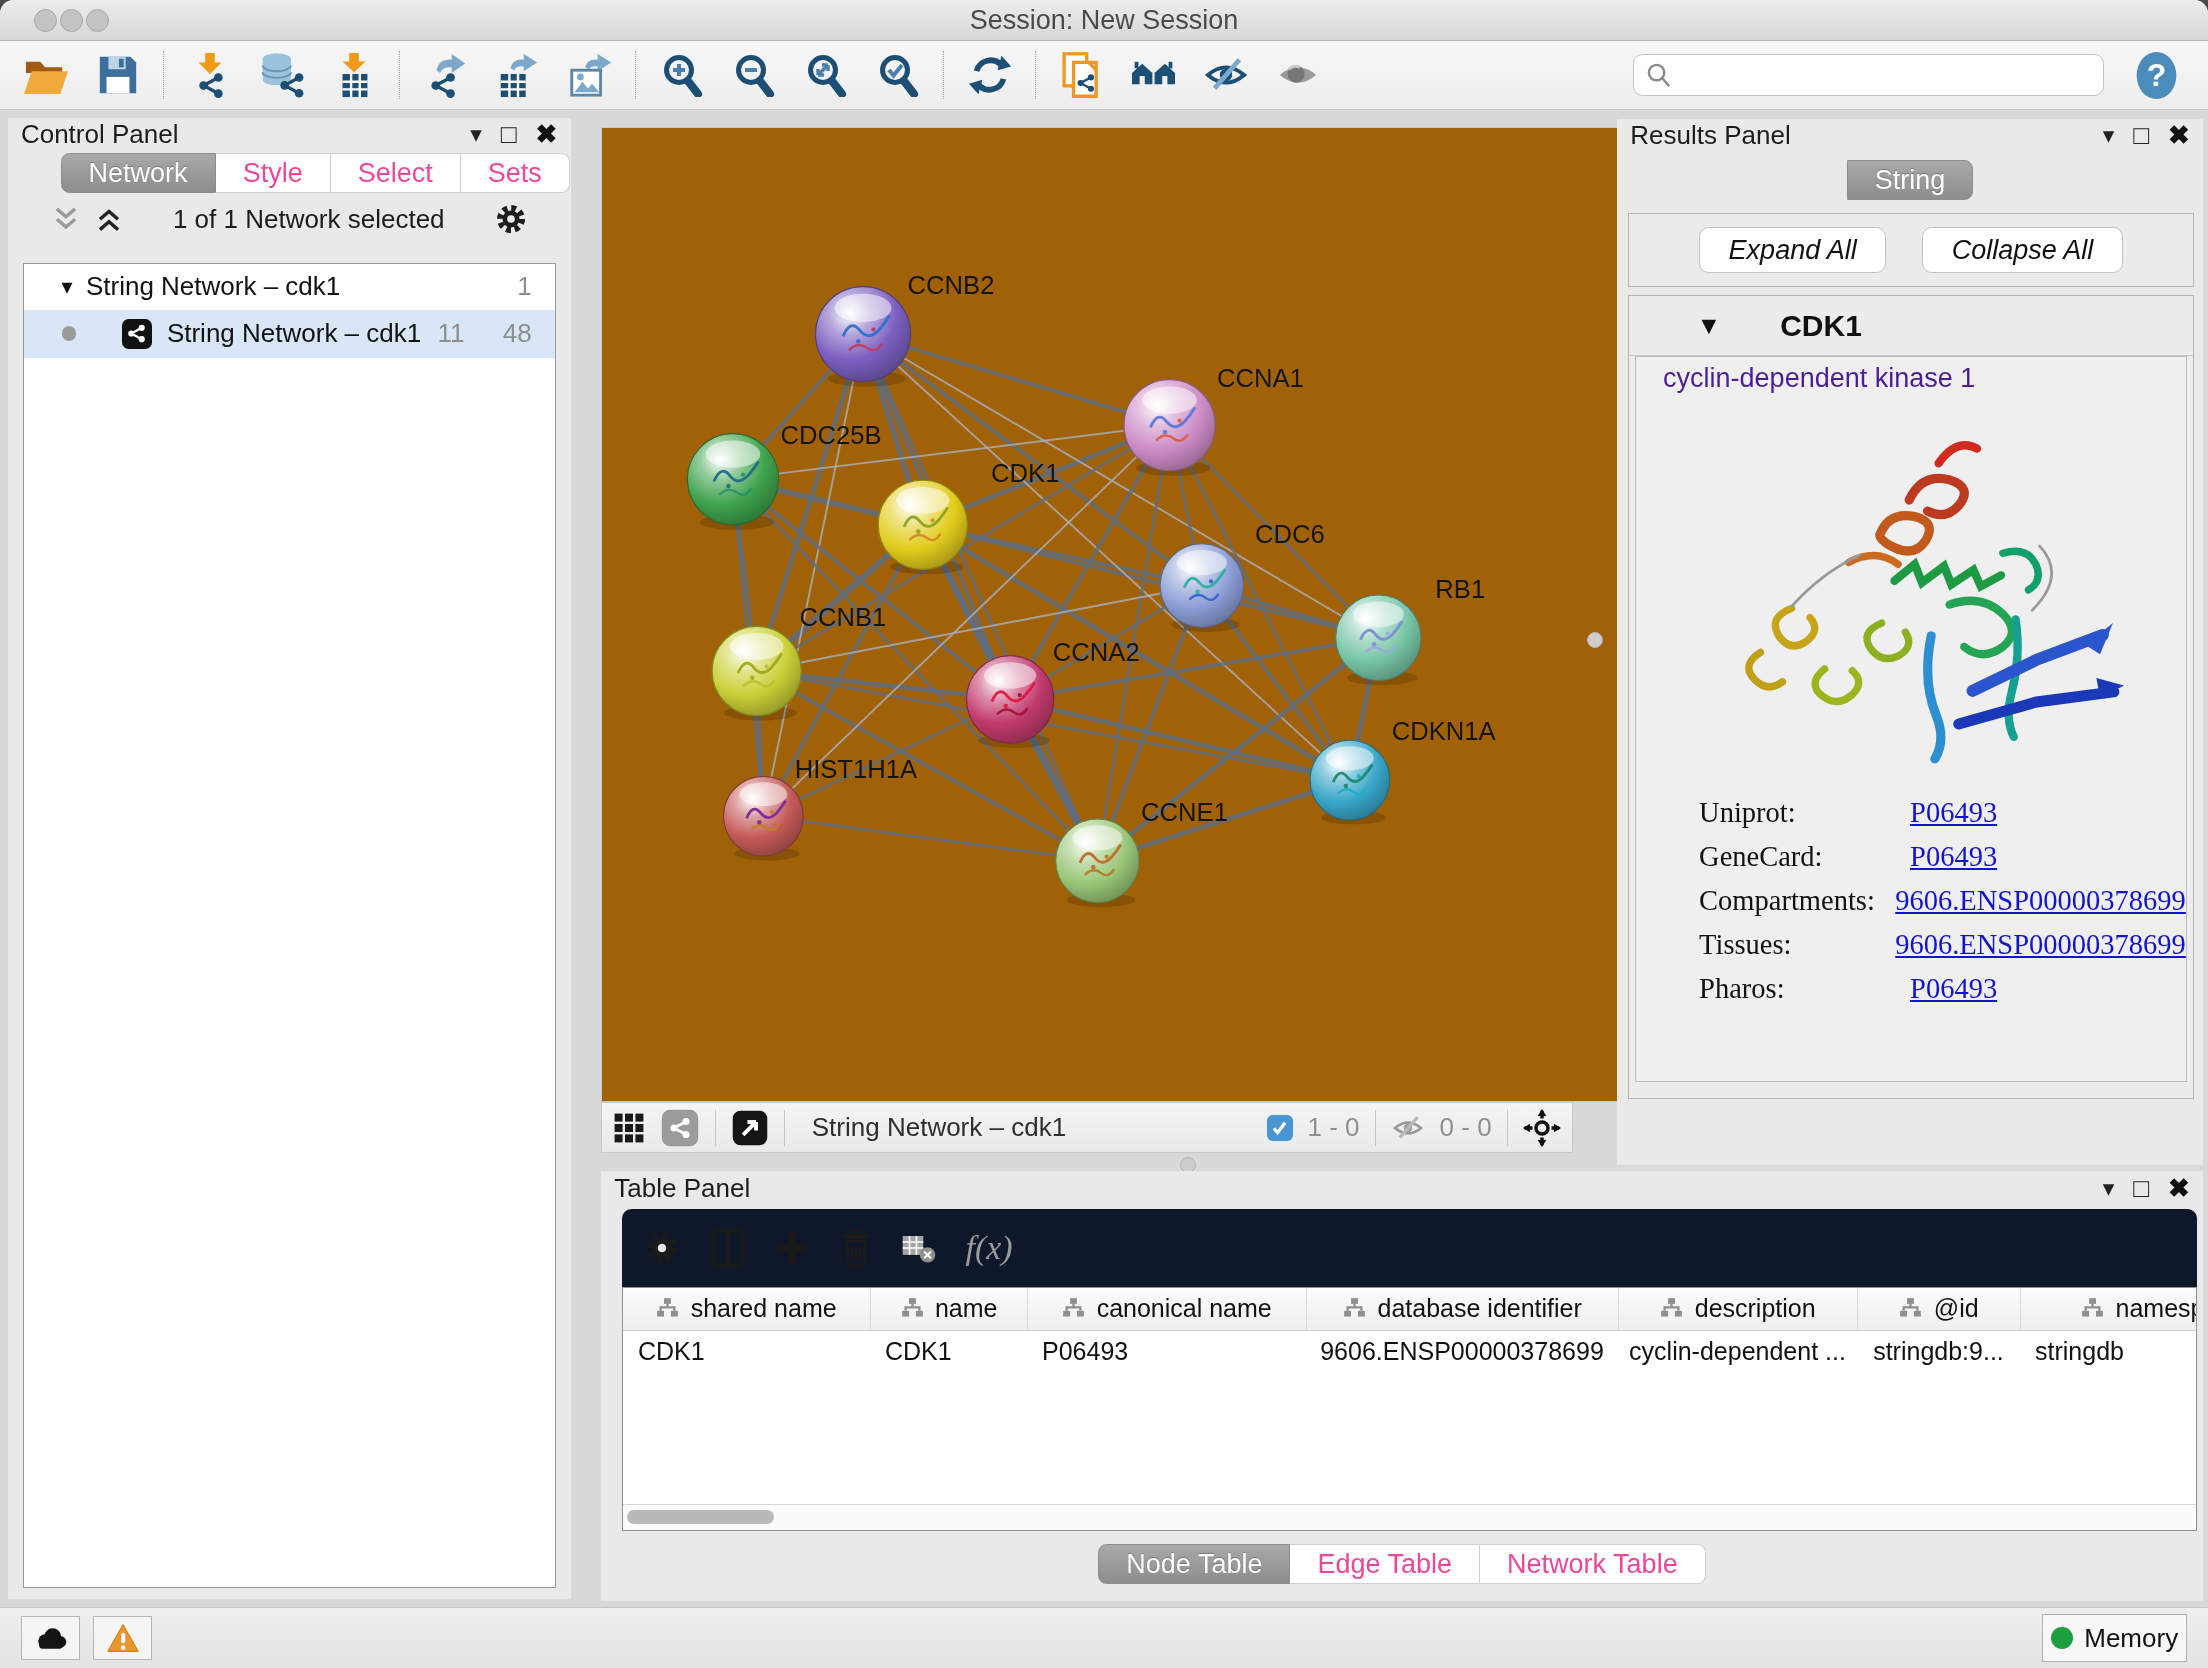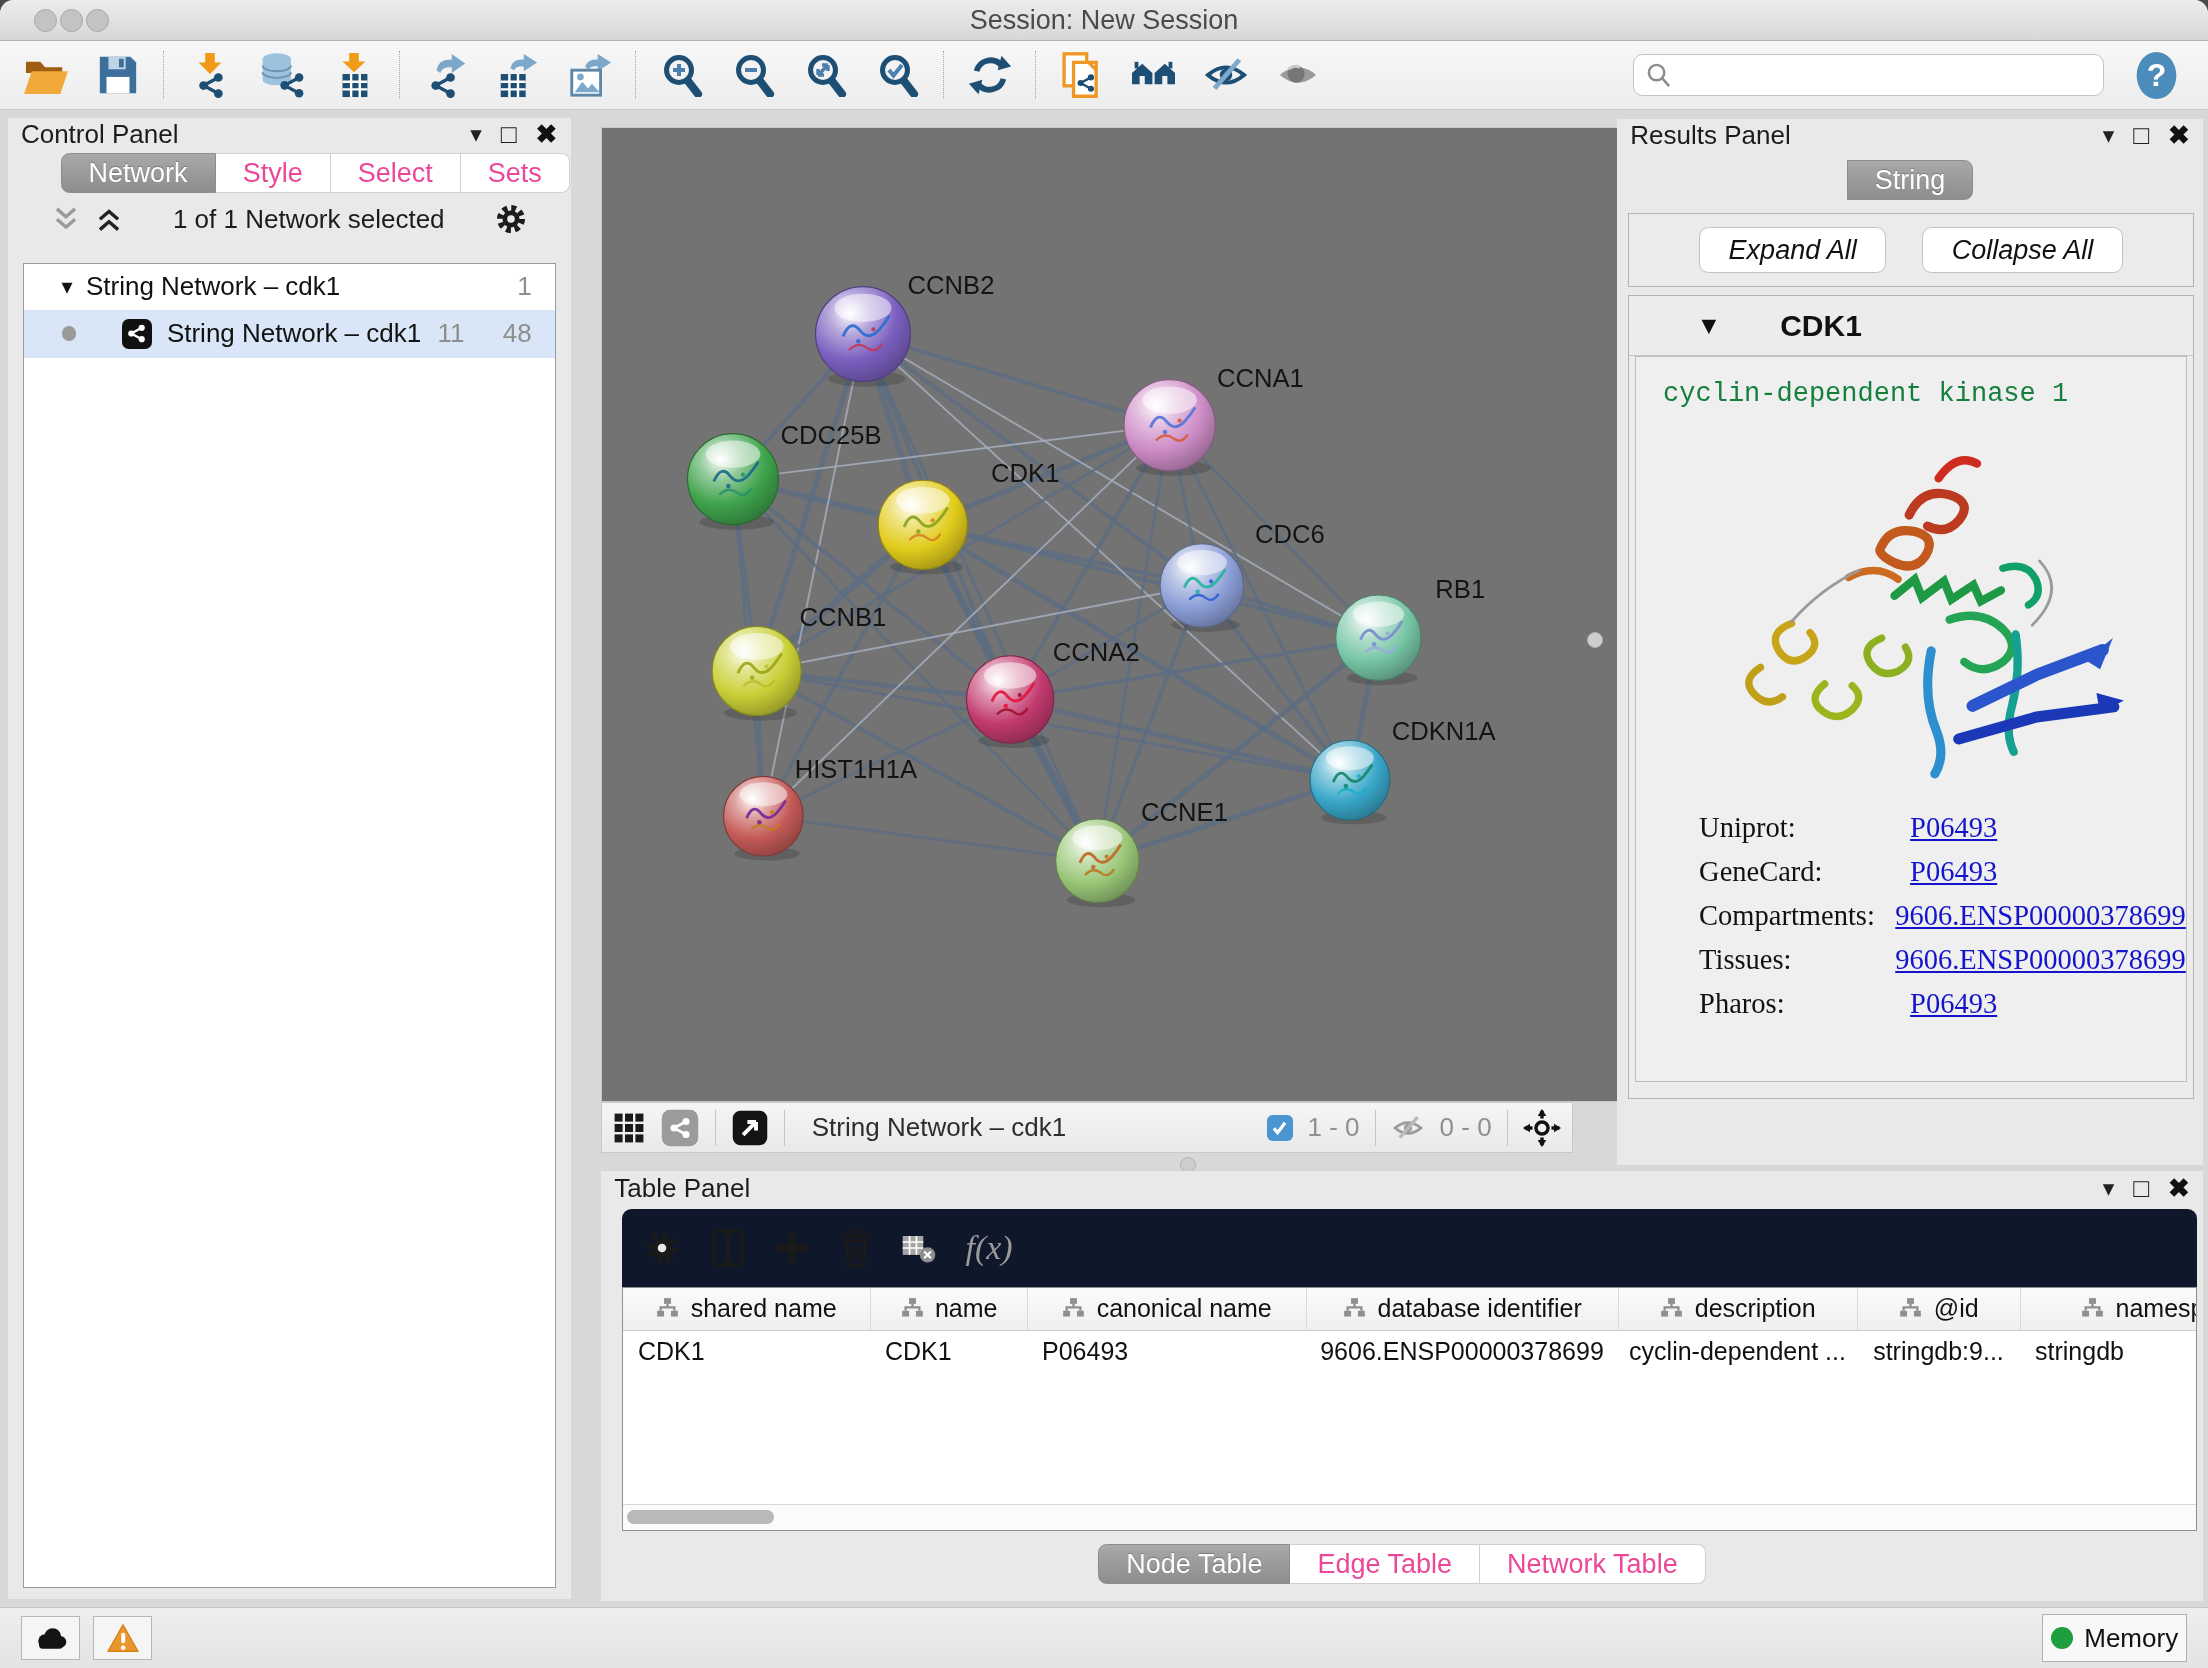--- a/index.html
+++ b/index.html
@@ -46,42 +46,42 @@
   .nl-row1{height:46px;display:flex;align-items:center;padding:0 23px 0 38px;font-size:26px;color:#111;}
   .nl-row1 .cnt{margin-left:auto;color:#8e8e8e;}
   .nl-row2{height:48px;display:flex;align-items:center;background:#d9e6f7;font-size:26px;color:#111;padding:0 23px 0 38px;}
   .nl-dot{width:14.3px;height:14.3px;border-radius:50%;background:#9a9a9a;margin-right:46px;flex:0 0 auto;}
   .nl-badge{width:30px;height:30px;border-radius:6.7px;background:#111;display:flex;align-items:center;justify-content:center;margin-right:15px;flex:0 0 auto;}
   .nl-row2 .cnt{color:#8e8e8e;}
   .nl-row2 .c1{margin-left:auto;}
   .nl-row2 .c2{width:67px;text-align:right;}
   .tri{font-size:22px;color:#111;margin-right:13.3px;}
   
-  .canvas{position:absolute;left:601px;top:17px;width:1116px;height:975px;background:#737373;border:1px solid #c8c8c8;box-sizing:border-box;}
+  .canvas{position:absolute;left:601px;top:17px;width:1116px;height:975px;background:#a16207;border:1px solid #c8c8c8;box-sizing:border-box;}
   .navbar{position:absolute;left:601px;top:992px;width:972px;height:51px;box-sizing:border-box;
     background:linear-gradient(#f5f5f5,#e9e9e9);border:1px solid #c8c8c8;display:flex;align-items:center;
     padding:0 11.4px;gap:15px;font-size:26px;color:#8f8f8f;}
   .nv-sep{width:0;border-left:1px solid #c5c5c5;height:36px;}
   .nv-title{color:#2e2e2e;margin-left:11.4px;}
   .nv-spacer{flex:1;}
   .nv-check{width:26px;height:26px;border-radius:5.7px;background:#4a96d2;display:flex;align-items:center;justify-content:center;}
   .dot-handle{position:absolute;width:14.3px;height:14.3px;border-radius:50%;background:#cdcdcd;border:1px solid #b3b3b3;}
   
   .results-panel{position:absolute;left:1617px;top:8.6px;width:586px;height:1046px;background:#e9e9e9;}
   .rp-tabwrap{display:flex;justify-content:center;margin-top:7.6px;}
   .rp-box1{margin:13.3px 9.5px 0 11.4px;border:1.9px solid #b3b3b3;background:#ebebeb;height:72px;
     display:flex;align-items:center;justify-content:center;gap:36px;}
   .rp-btn{height:44px;padding:0 28.5px;background:#fff;border:1.9px solid #c2c2c2;border-radius:9.5px;
     font-size:27px;color:#111;display:flex;align-items:center;font-style:italic;}
   .rp-box2{margin:7.6px 9.5px 0 11.4px;border:1.9px solid #b3b3b3;background:#ececec;height:804px;box-sizing:border-box;}
   .entry-head{height:59px;display:flex;align-items:center;border-bottom:1.9px solid #c6c6c6;padding-left:67px;}
   .entry-head .etri{font-size:25px;color:#111;}
   .entry-head .gene{font-size:30px;font-weight:bold;color:#111;margin-left:59px;}
   .entry-body{margin:0 5.7px 5.7px 5.7px;border:1px solid #bdbdbd;background:#efefef;height:726px;box-sizing:border-box;overflow:hidden;}
-  .entry-desc{font-size:27px;color:#15803d;padding:22px 0 0 27px;font-family:Liberation Mono, monospace;}
+  .entry-desc{font-size:27px;color:#4c1d95;padding:6px 0 0 27px;}
   .protein{display:block;margin:17px auto 0 auto;}
   .xl{font-family:"Liberation Serif",serif;color:#111;}
   .xl-title{font-size:29.5px;font-weight:bold;padding:25px 0 7.6px 38px;}
   .xl-row{display:flex;padding-left:63px;height:44px;align-items:center;font-size:28.5px;}
   .xl-label{width:211px;}
   .xl-link{color:#1414cc;text-decoration:underline;}
   
   .table-panel{position:absolute;left:601px;top:1061px;width:1602px;height:430px;background:#e9e9e9;}
   .tp-toolbar{margin:3.8px 5.7px 0 21px;height:78px;background:#0f172a;border-radius:9.5px 9.5px 0 0;
     display:flex;align-items:center;gap:28.5px;padding-left:21px;}

